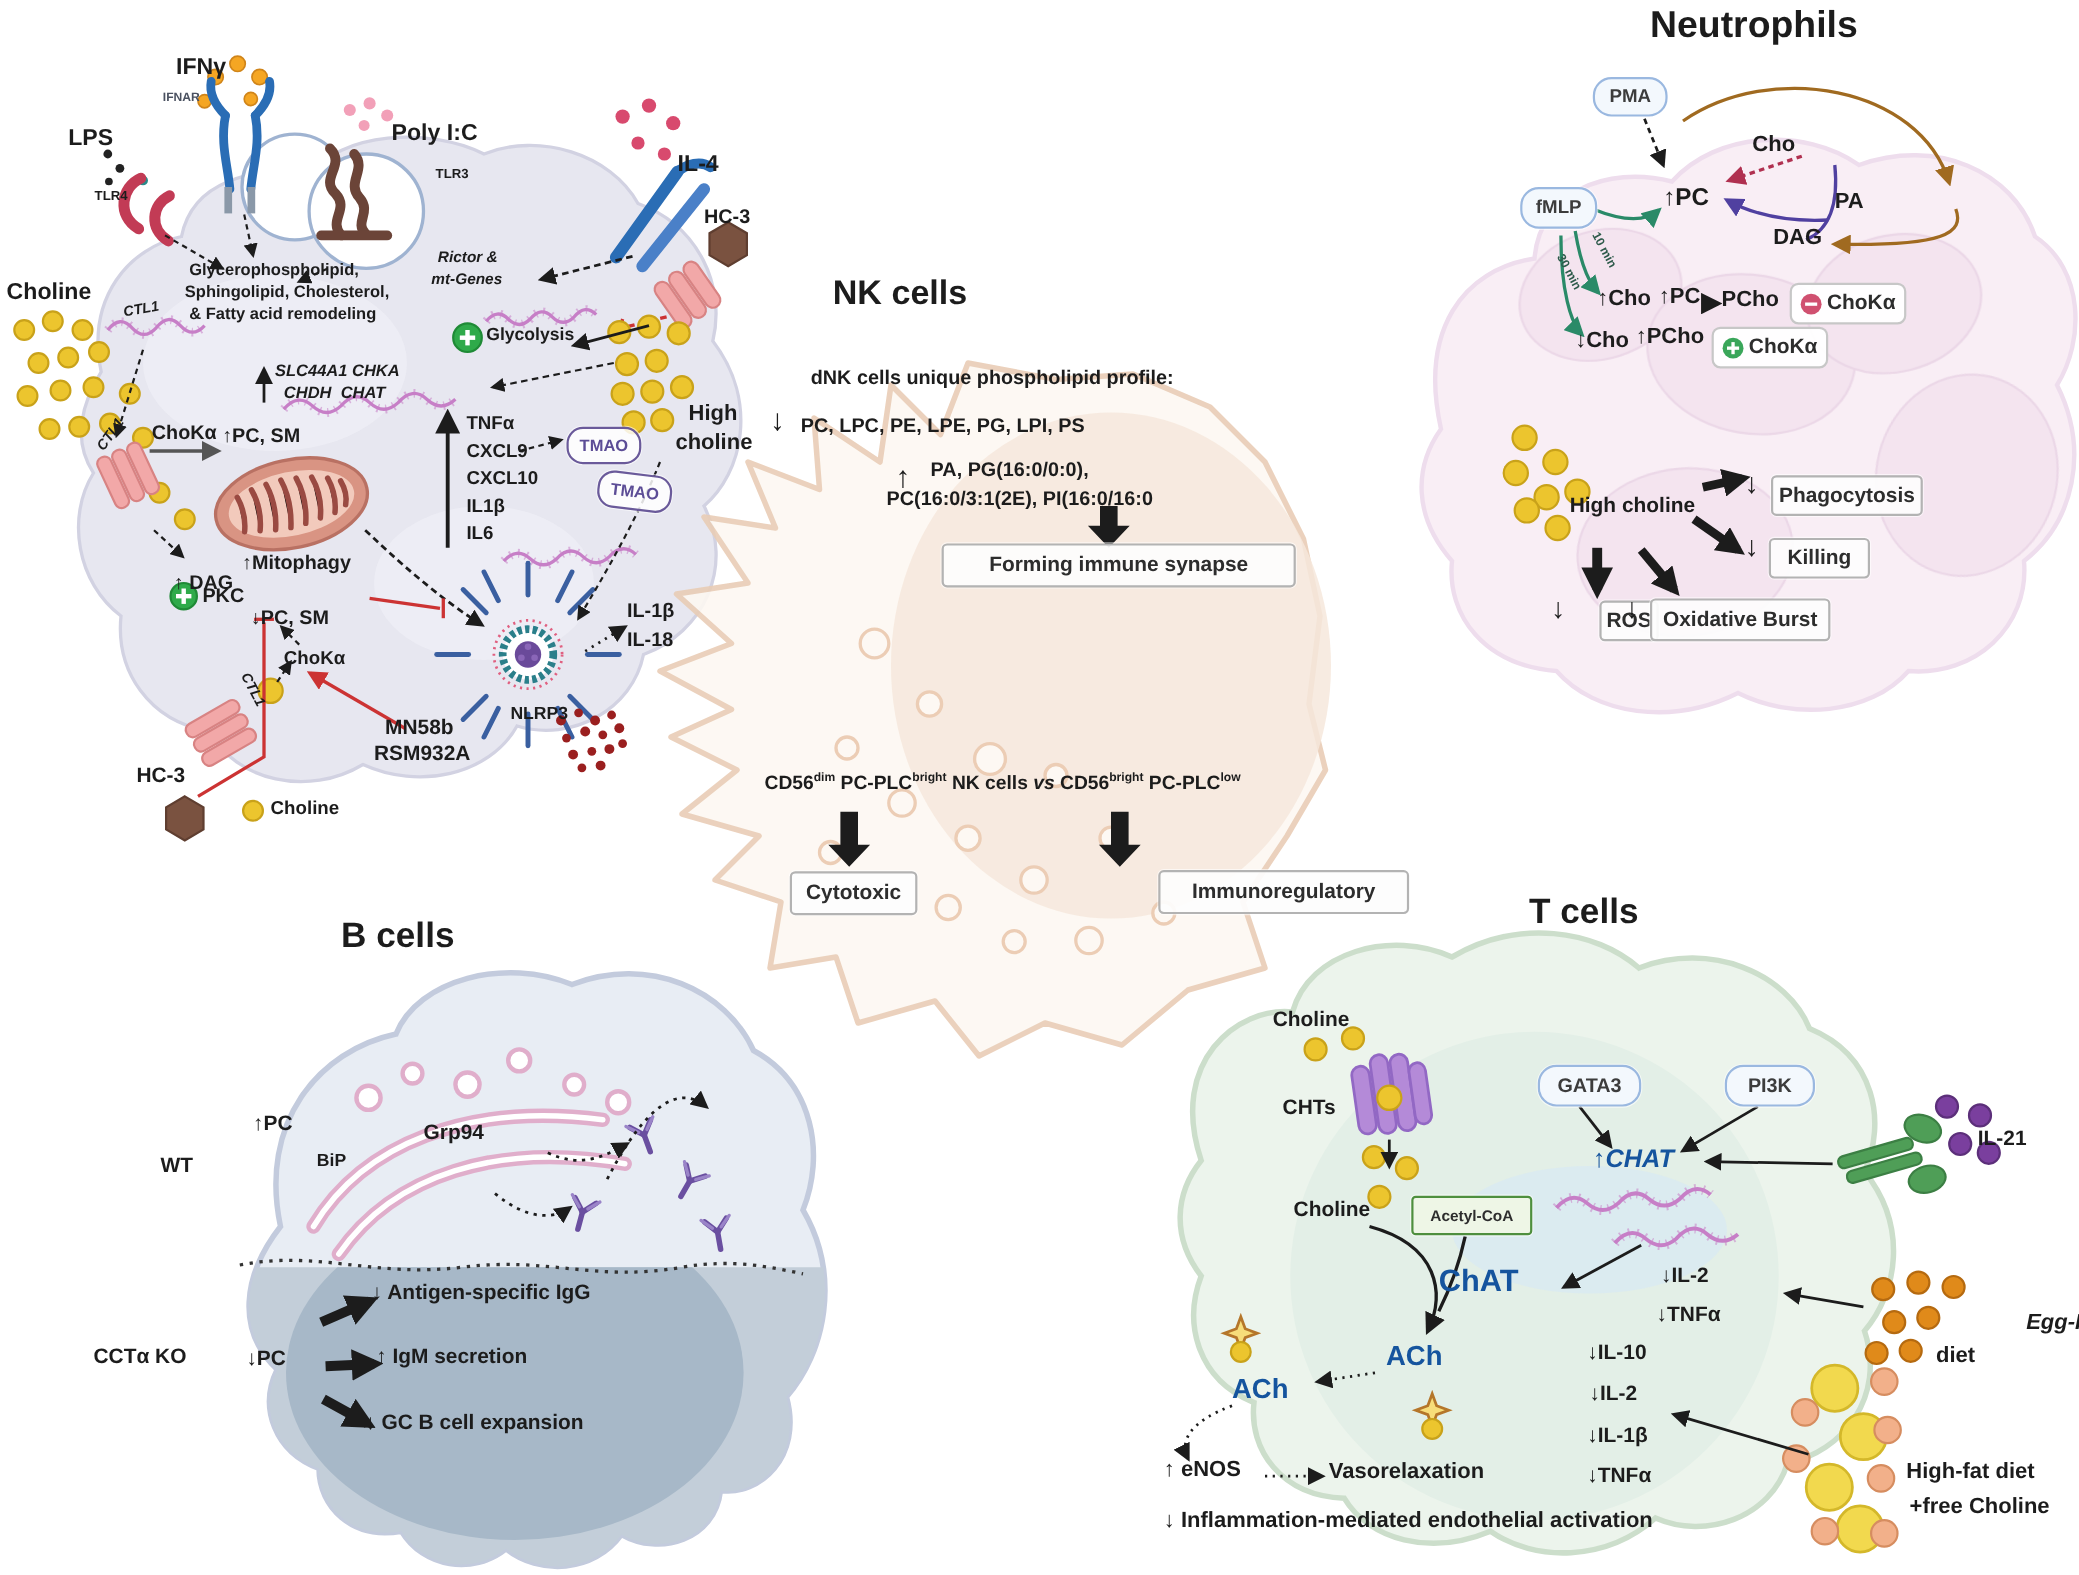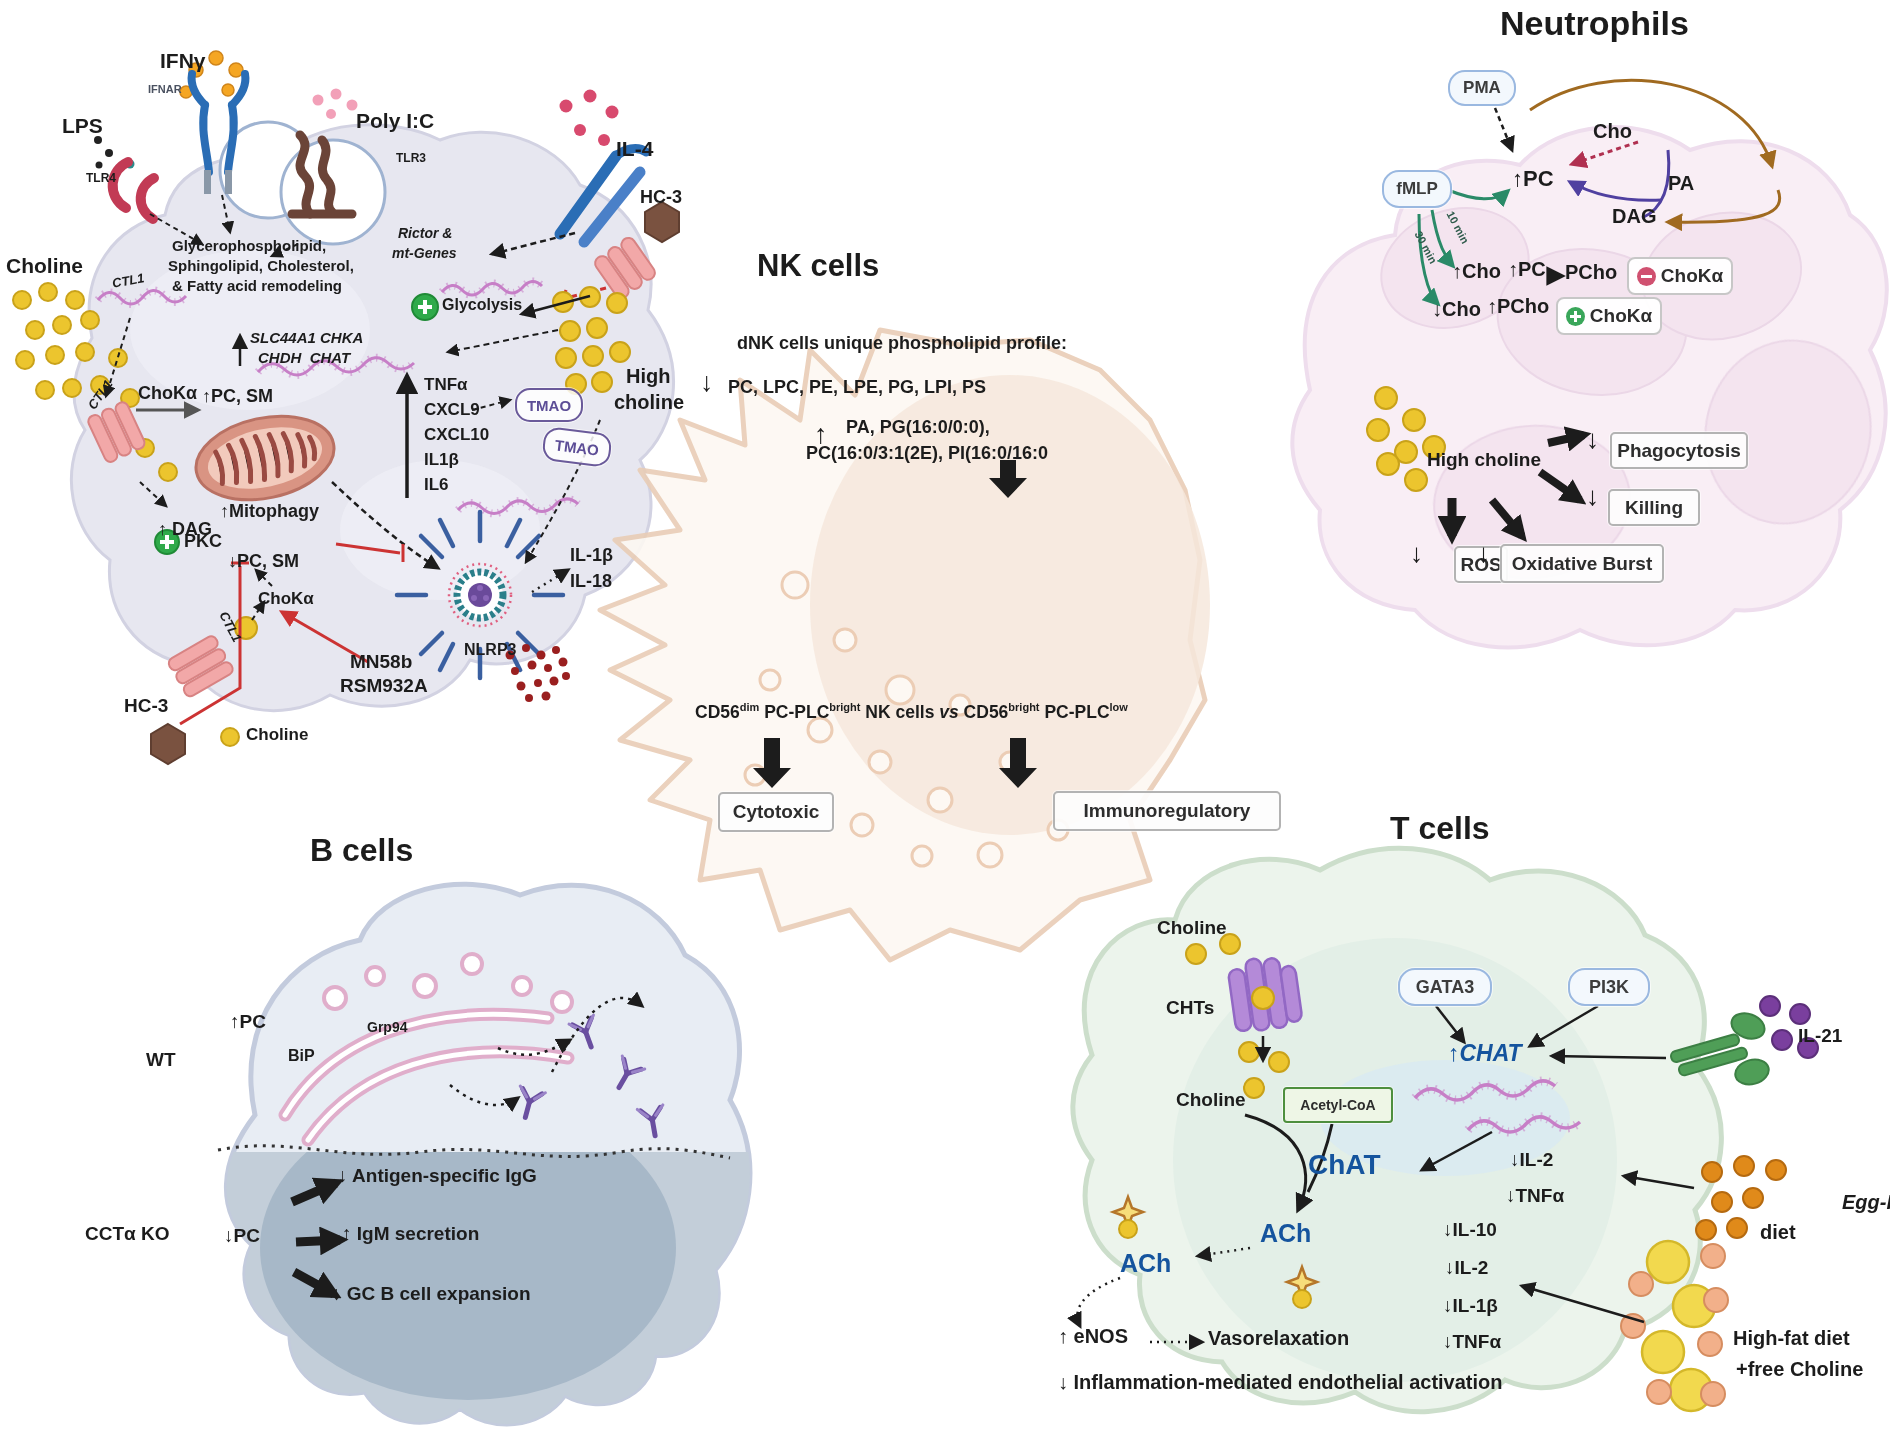--- a/index.html
+++ b/index.html
@@ -540,20 +540,23 @@
 <div class="lbl" style="left:124px;top:696px;font-size:19px;">HC-3</div>
 <div class="lbl" style="left:246px;top:726px;font-size:17px;">Choline</div>
 
 <div class="lbl" style="left:757px;top:250px;font-size:31px;">NK cells</div>
 <div class="lbl" style="left:737px;top:334px;font-size:18px;">dNK cells unique phospholipid profile:</div>
 <div class="lbl" style="left:700px;top:368px;font-size:27px;">↓</div>
 <div class="lbl" style="left:728px;top:378px;font-size:18px;">PC, LPC, PE, LPE, PG, LPI, PS</div>
 <div class="lbl" style="left:814px;top:420px;font-size:27px;">↑</div>
 <div class="lbl" style="left:846px;top:418px;font-size:18px;">PA, PG(16:0/0:0),</div>
 <div class="lbl" style="left:806px;top:444px;font-size:18px;">PC(16:0/3:1(2E), PI(16:0/16:0</div>
+<div class="box" style="left:856px;top:494px;width:318px;height:36px;font-size:19px;">
+      <span>Forming immune synapse</span>
+    </div>
 <div class="lbl pre" style="left:695px;top:702px;font-size:17.5px;"><span>CD56</span><sup>dim</sup><span> PC-PLC</span><sup>bright</sup><span> NK cells </span><i>vs</i><span> CD56</span><sup>bright</sup><span> PC-PLC</span><sup>low</sup></div>
 <div class="box" style="left:718px;top:792px;width:112px;height:36px;font-size:19px;">
       <span>Cytotoxic</span>
     </div>
 <div class="box" style="left:1053px;top:791px;width:224px;height:36px;font-size:19px;">
       <span>Immunoregulatory</span>
     </div>
 
 <div class="lbl" style="left:1500px;top:6px;font-size:34px;">Neutrophils</div>
 <div class="box pill-blue" style="left:1448px;top:70px;width:64px;height:32px;font-size:17px;">
@@ -596,21 +599,21 @@
     </div>
 <div class="lbl" style="left:1477px;top:540px;font-size:26px;">↓</div>
 <div class="box" style="left:1500px;top:544px;width:160px;height:35px;font-size:19px;">
       <span>Oxidative Burst</span>
     </div>
 
 <div class="lbl" style="left:310px;top:834px;font-size:32px;">B cells</div>
 <div class="lbl" style="left:146px;top:1050px;font-size:19px;">WT</div>
 <div class="lbl" style="left:230px;top:1012px;font-size:19px;">↑PC</div>
 <div class="lbl" style="left:288px;top:1048px;font-size:16px;">BiP</div>
-<div class="lbl" style="left:367px;top:1020px;font-size:14px;">Grp94</div>
+<div class="lbl" style="left:385px;top:1020px;font-size:19px;">Grp94</div>
 <div class="lbl" style="left:85px;top:1224px;font-size:19px;">CCTα KO</div>
 <div class="lbl" style="left:224px;top:1226px;font-size:19px;">↓PC</div>
 <div class="lbl" style="left:338px;top:1166px;font-size:19px;">↓ Antigen-specific IgG</div>
 <div class="lbl" style="left:342px;top:1224px;font-size:19px;">↑ IgM secretion</div>
 <div class="lbl" style="left:332px;top:1284px;font-size:19px;">↓ GC B cell expansion</div>
 
 <div class="lbl" style="left:1390px;top:812px;font-size:32px;">T cells</div>
 <div class="lbl" style="left:1157px;top:918px;font-size:19px;">Choline</div>
 <div class="lbl" style="left:1166px;top:998px;font-size:19px;">CHTs</div>
 <div class="lbl" style="left:1176px;top:1090px;font-size:19px;">Choline</div>

